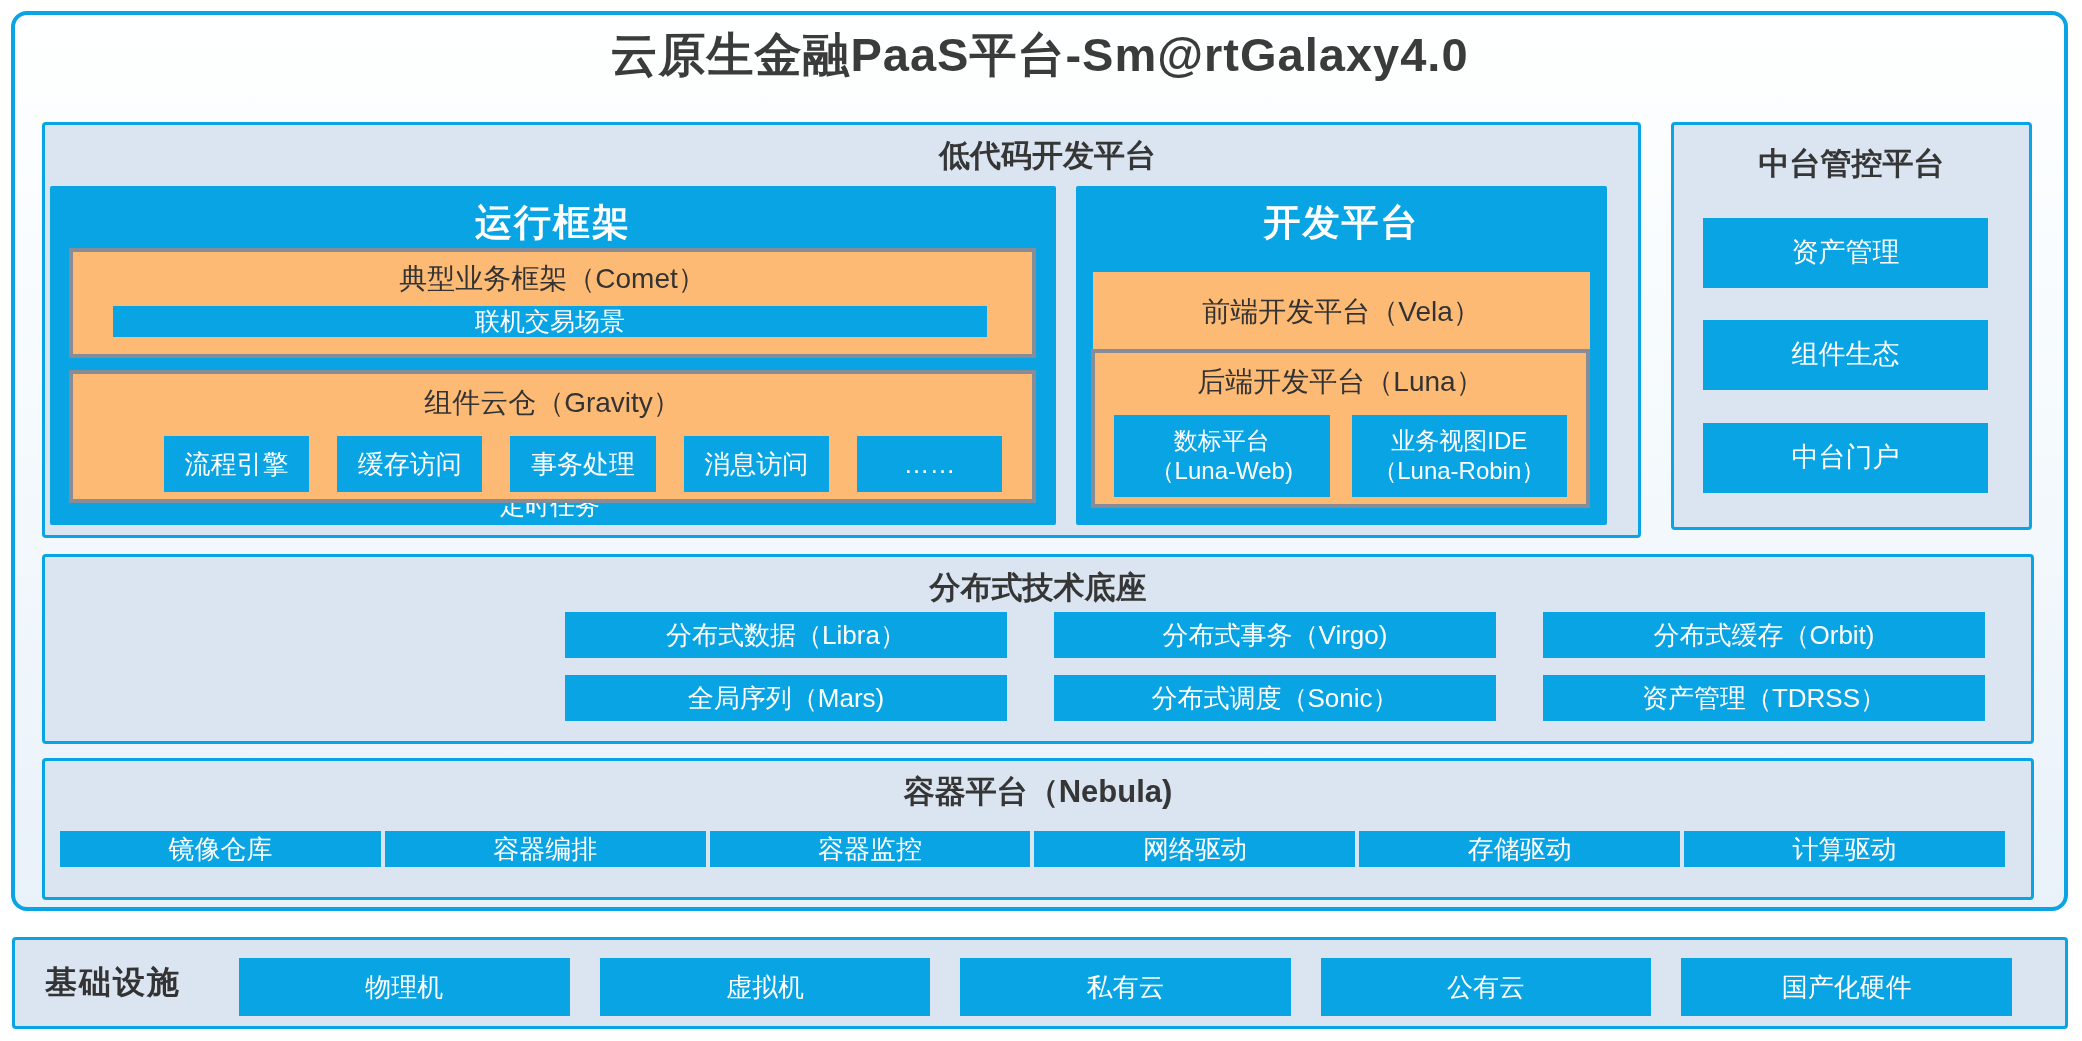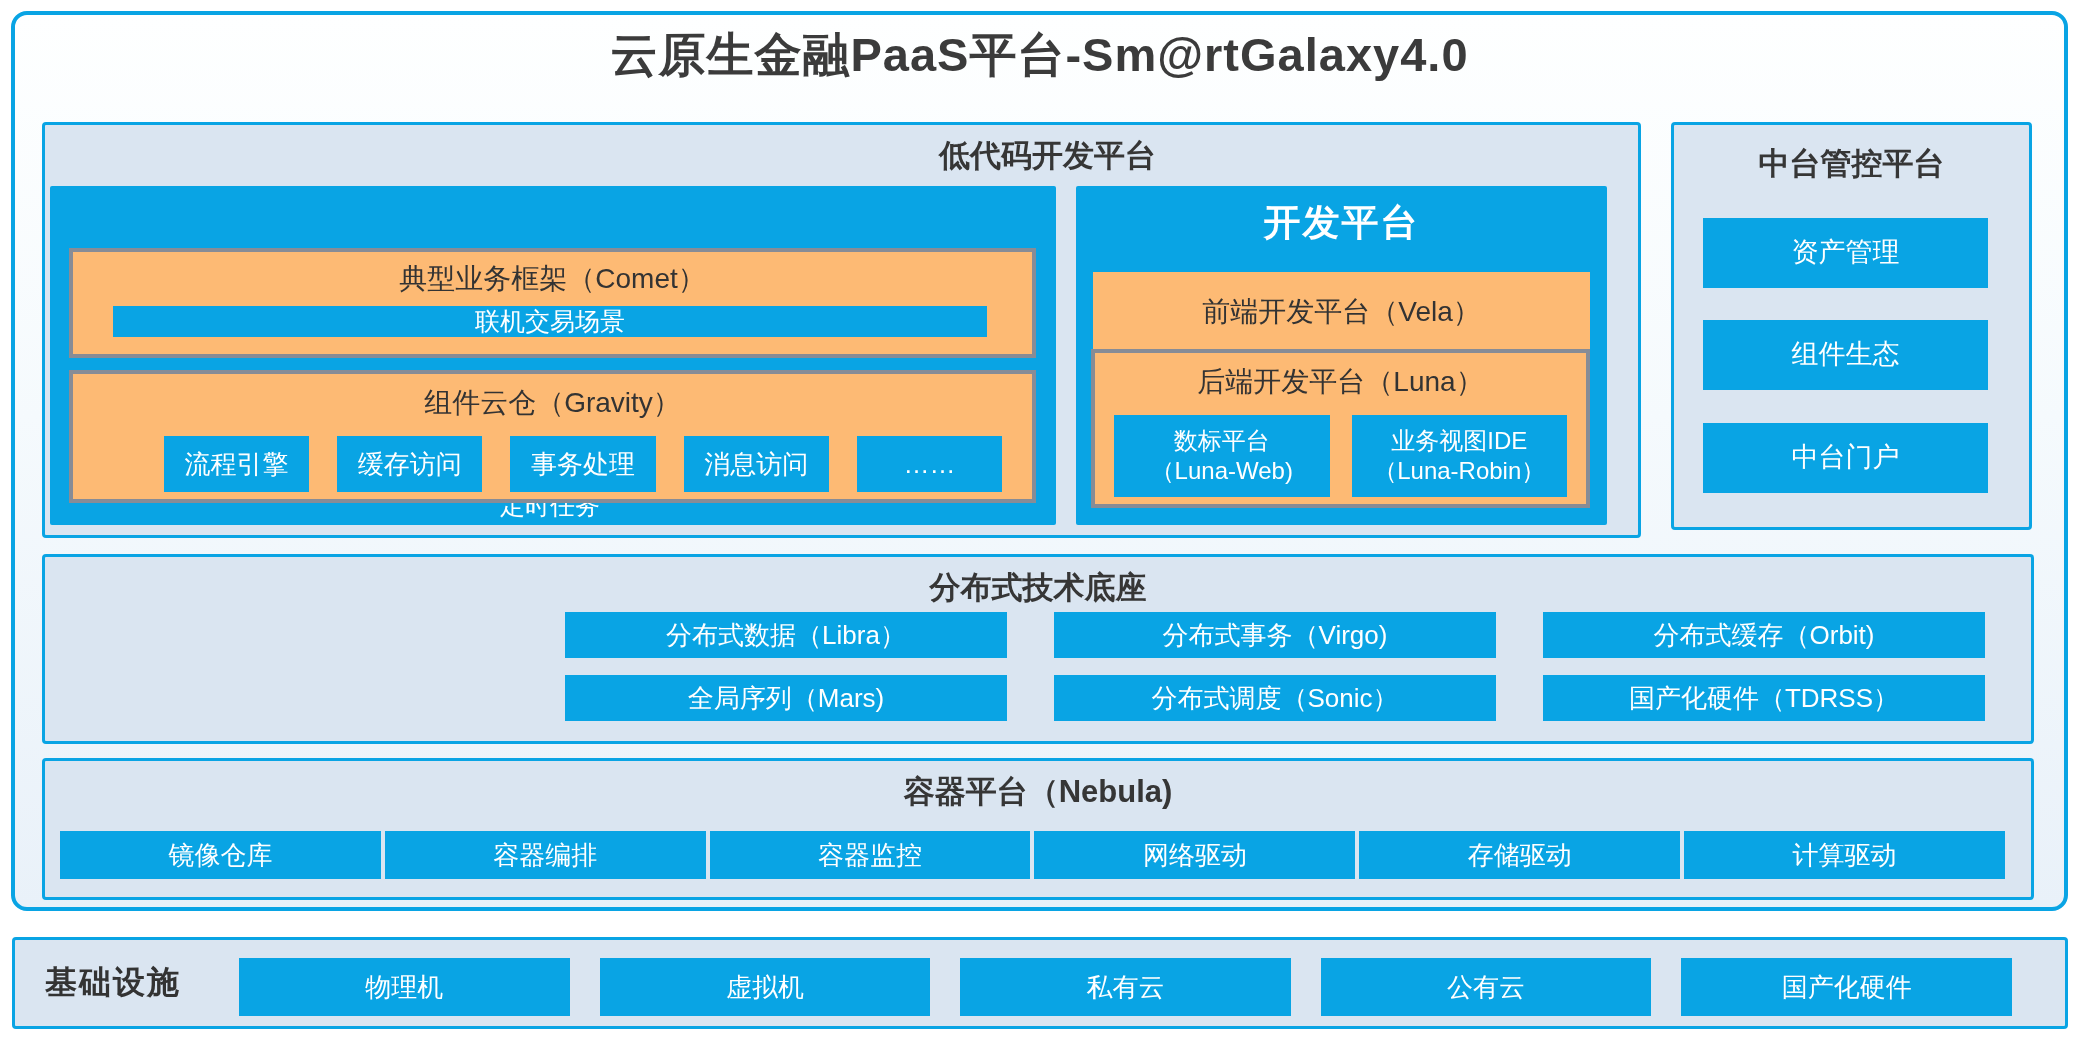--- a/index.html
+++ b/index.html
@@ -61,20 +61,21 @@
 
   <div class="outer"></div>
 
   <div class="diagram-title">云原生金融PaaS平台-Sm@rtGalaxy4.0</div>
 
   <div class="sec" style="left:42px; top:122px; width:1599px; height:416px;">
     <div class="sec-head" style="left:412px;">低代码开发平台</div>
   </div>
 
   <div class="panel" style="left:50px; top:186px; width:1006px; height:339px;">
+    <div class="panel-title">运行框架</div>
 
     <div class="whitebox gray-border" style="left:19px; top:62px; width:967px; height:110px;">
       <div class="wb-title" style="top:8px;">典型业务框架（Comet）</div>
       <div class="row" style="left:40px; right:45px; top:54px; height:46px; gap:30px;flex-direction:column;">
         <div class="chip" style="font-size:25px;">联机交易场景</div>
         <div class="chip" style="font-size:25px;">日间批量场景</div>
         <div class="chip" style="font-size:25px;">日终批量场景</div>
         <div class="chip" style="font-size:25px;">定时任务</div>
       </div>
     </div>
@@ -126,26 +127,26 @@
 
   <div class="sec" style="left:42px; top:554px; width:1992px; height:190px;">
     <div class="sec-head">分布式技术底座</div>
 
 
     <div class="chip btn-abs" style="left:520px;  top:55px;  width:442px; height:46px;">分布式数据（Libra）</div>
     <div class="chip btn-abs" style="left:1009px; top:55px;  width:442px; height:46px;">分布式事务（Virgo)</div>
     <div class="chip btn-abs" style="left:1498px; top:55px;  width:442px; height:46px;">分布式缓存（Orbit)</div>
     <div class="chip btn-abs" style="left:520px;  top:118px; width:442px; height:46px;">全局序列（Mars)</div>
     <div class="chip btn-abs" style="left:1009px; top:118px; width:442px; height:46px;">分布式调度（Sonic）</div>
-    <div class="chip btn-abs" style="left:1498px; top:118px; width:442px; height:46px;">国产化硬件（TDRSS）</div>
+    <div class="chip btn-abs" style="left:1498px; top:118px; width:442px; height:46px;">资产管理（TDRSS）</div>
   </div>
 
   <div class="sec" style="left:42px; top:758px; width:1992px; height:142px;">
     <div class="sec-head">容器平台（Nebula)</div>
-    <div class="row" style="left:15px; right:26px; top:70px; height:48px; gap:4px;">
+    <div class="row" style="left:15px; right:26px; top:70px; height:36px; gap:4px;">
       <div class="chip">镜像仓库</div>
       <div class="chip">容器编排</div>
       <div class="chip">容器监控</div>
       <div class="chip">网络驱动</div>
       <div class="chip">存储驱动</div>
       <div class="chip">计算驱动</div>
     </div>
   </div>
 
   <div class="sec" style="left:12px; top:937px; width:2056px; height:92px;">

